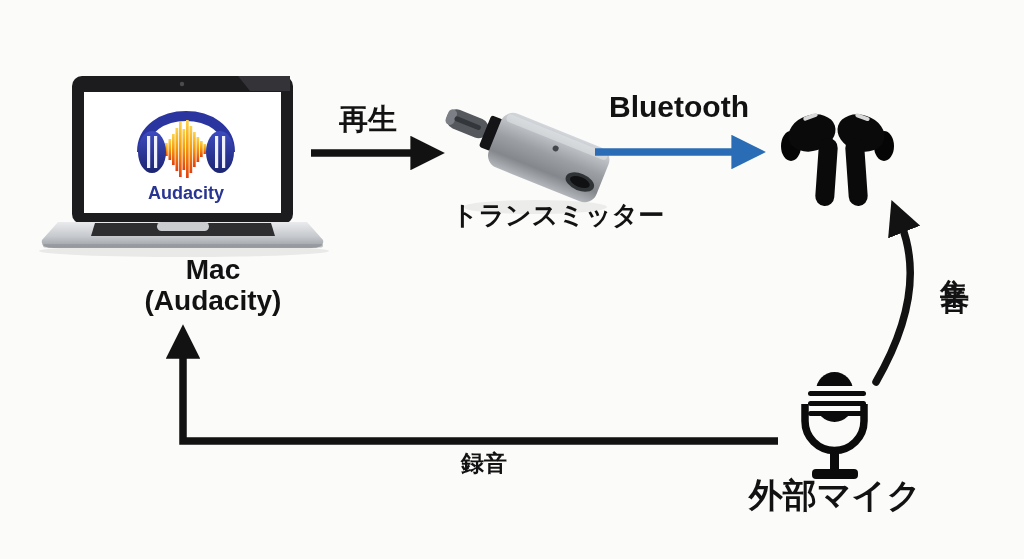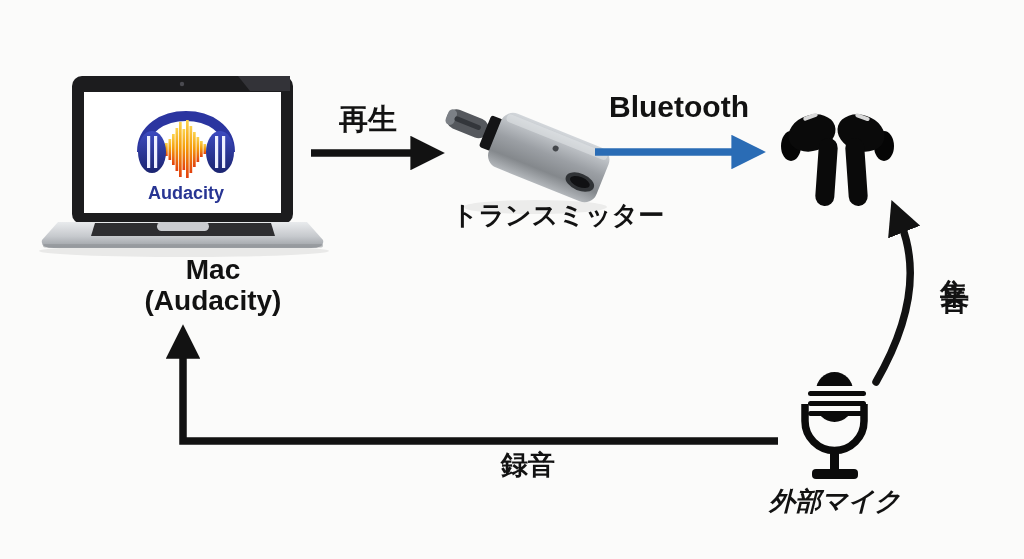--- a/index.html
+++ b/index.html
@@ -159,17 +159,17 @@
 
   <div class="label" style="left:513px;top:201px;font-size:26px;margin-left:45px;">トランスミッター</div>
 
   <div class="label two-line" style="left:185px;top:254px;font-size:28px;line-height:1.12;margin-left:28px;">
     <span>Mac</span>
     <span>(Audacity)</span>
   </div>
 
   <div class="label vertical" style="left:938px;top:256px;font-size:29px;">集音</div>
 
-  <div class="label" style="left:528px;top:451px;font-size:27px;">録音</div>
+  <div class="label" style="left:484px;top:451px;font-size:23px;">録音</div>
 
-  <div class="label" style="left:835px;top:487px;font-size:26px;font-style:italic;">外部マイク</div>
+  <div class="label" style="left:835px;top:477px;font-size:34px;">外部マイク</div>
 
 </div>
 
 </body></html>

